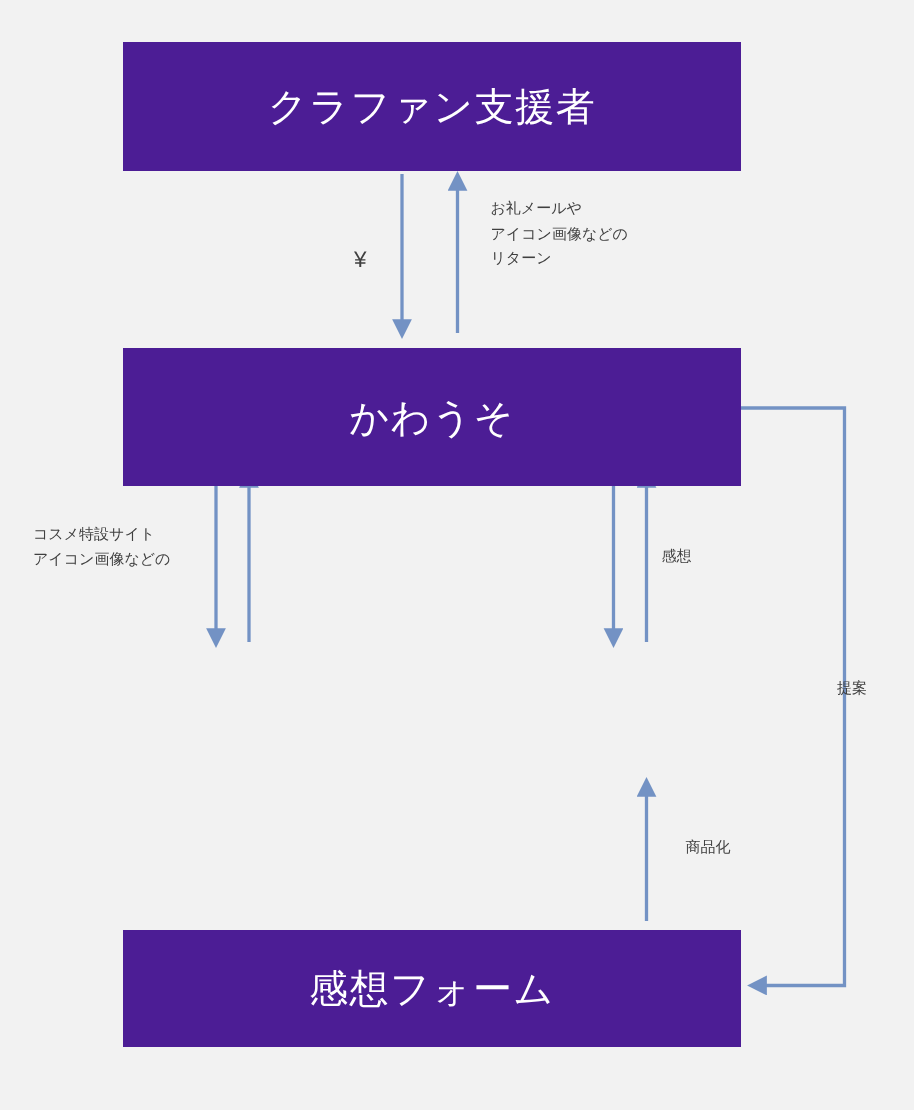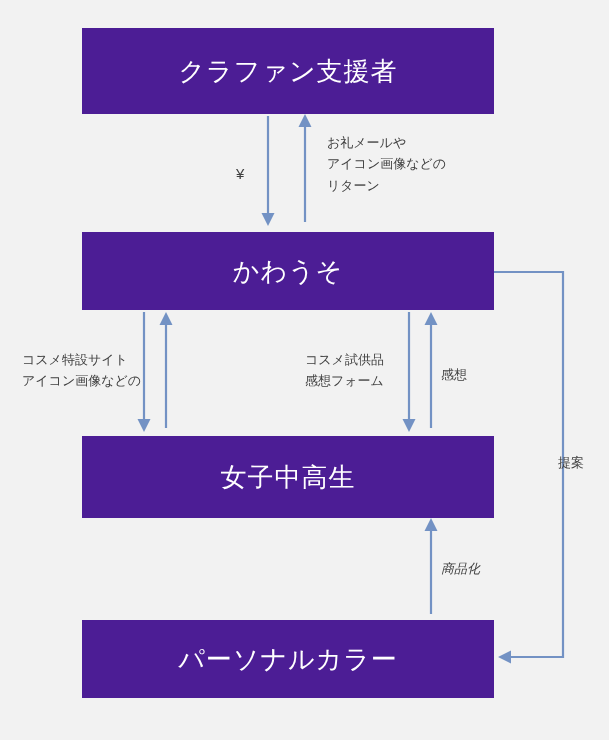--- a/index.html
+++ b/index.html
@@ -23,28 +23,28 @@
     background: #4c1d95;
     color: #ffffff;
     display: flex;
     align-items: center;
     justify-content: center;
     font-size: 26px;
     letter-spacing: 1px;
     box-sizing: border-box;
   }
   .node-supporters { left: 82px;  top: 28px;  width: 412px; height: 86px; }
-  .node-kawauso    { left: 82px;  top: 232px; width: 412px; height: 78px; }
+  .node-kawauso    { left: 82px;  top: 232px; width: 412px; height: 92px; }
   .node-students   { left: 82px;  top: 436px; width: 412px; height: 82px; }
   .node-maker      { left: 82px;  top: 620px; width: 412px; height: 78px; }
 
   .label {
     position: absolute;
     color: #404040;
-    font-size: 13px;
+    font-size: 10px;
     line-height: 1.65;
     white-space: pre;
   }
   .label-yen {
     font-size: 15px;
     color: #404040;
   }
   svg.arrows {
     position: absolute;
     left: 0;
@@ -82,32 +82,27 @@
 
     <path d="M494,272 L563,272 L563,657 L502,657" fill="none" stroke="#7392c4" stroke-width="2.2" marker-end="url(#ah)"></path>
   </svg>
 
   <div class="node node-supporters">
     <span>クラファン支援者</span>
   </div>
   <div class="node node-kawauso">
     <span>かわうそ</span>
   </div>
-  <div class="node node-students">
-    <span>女子中高生</span>
-  </div>
   <div class="node node-maker">
-    <span>パーソナルカラー</span>
+    <span>感想フォーム</span>
   </div>
 
   <div class="label label-yen" style="left:236px; top:162px;">¥</div>
   <div class="label" style="left:327px; top:132px;">お礼メールや
 アイコン画像などの
 リターン</div>
   <div class="label" style="left:22px; top:349px;">コスメ特設サイト
 アイコン画像などの</div>
-  <div class="label" style="left:305px; top:349px;">コスメ試供品
-感想フォーム</div>
   <div class="label" style="left:441px; top:364px;">感想</div>
-  <div class="label" style="left:441px; top:558px;font-style:italic;">商品化</div>
+  <div class="label" style="left:457px; top:558px;">商品化</div>
   <div class="label" style="left:558px; top:452px;">提案</div>
 
 </div>
 
 </body></html>

